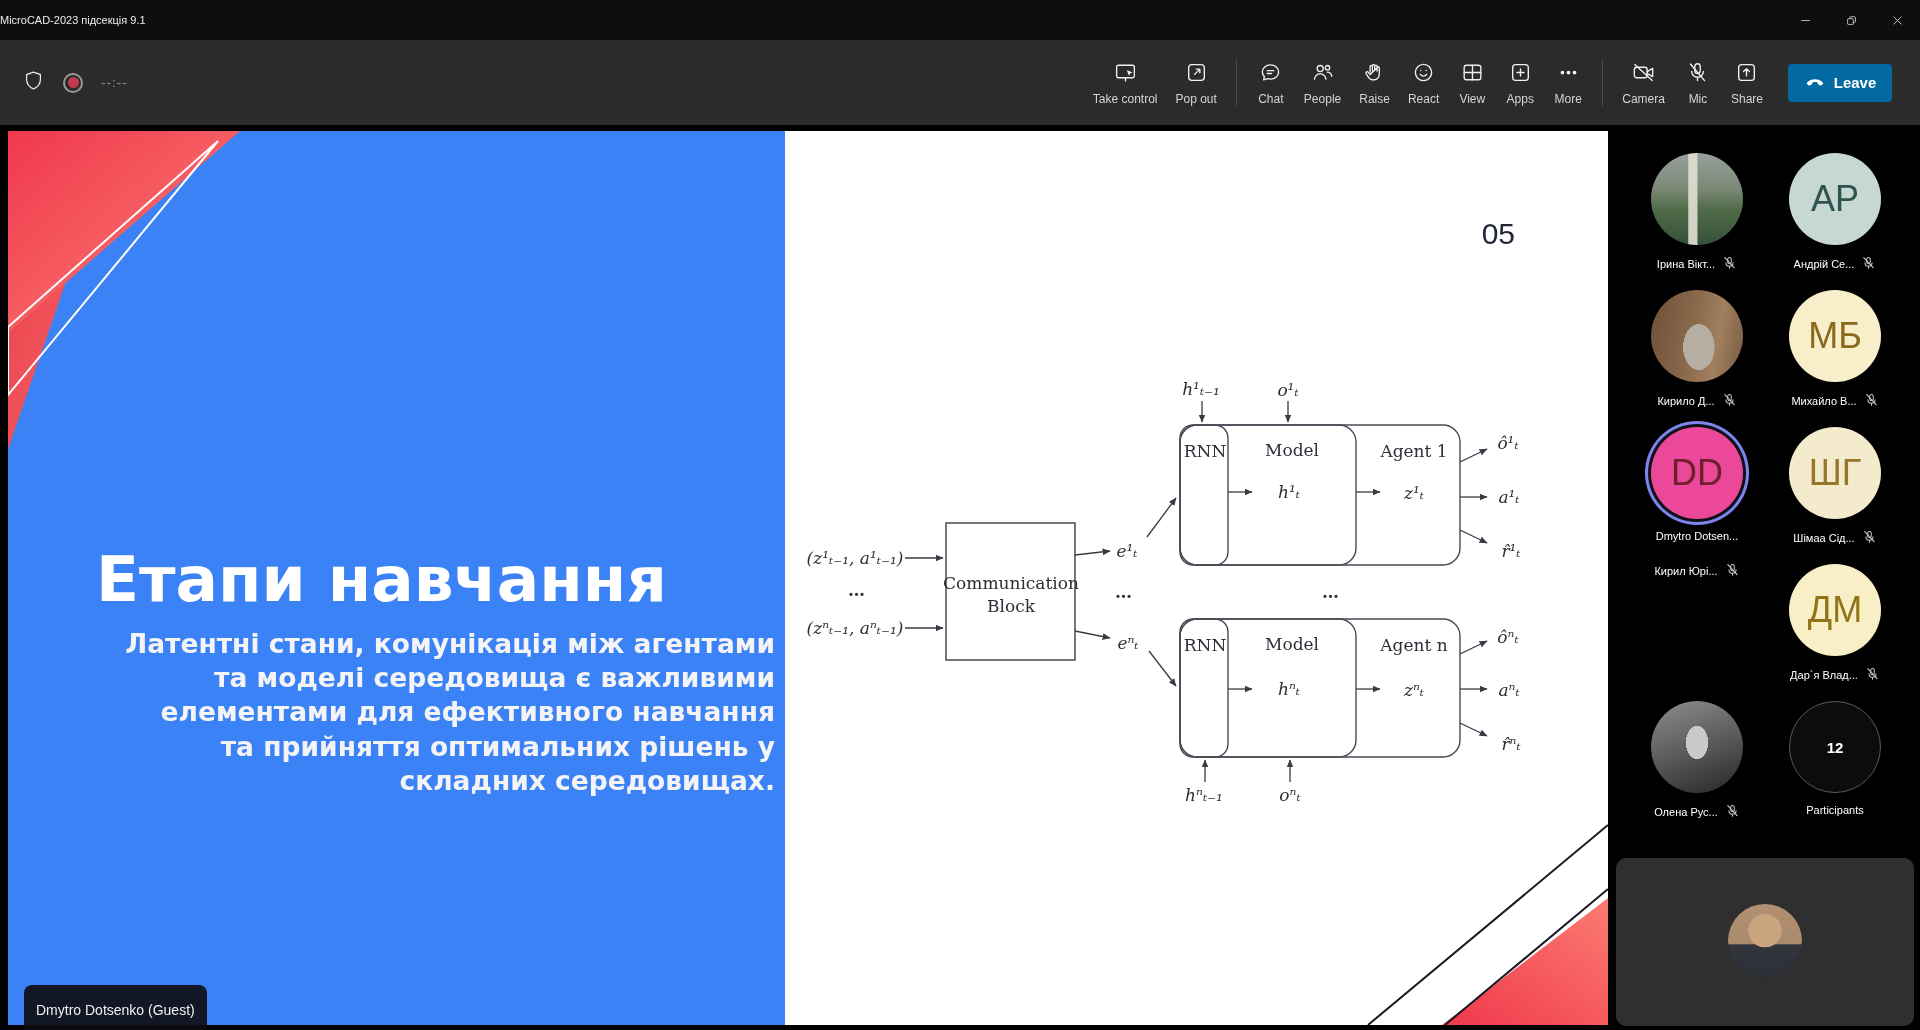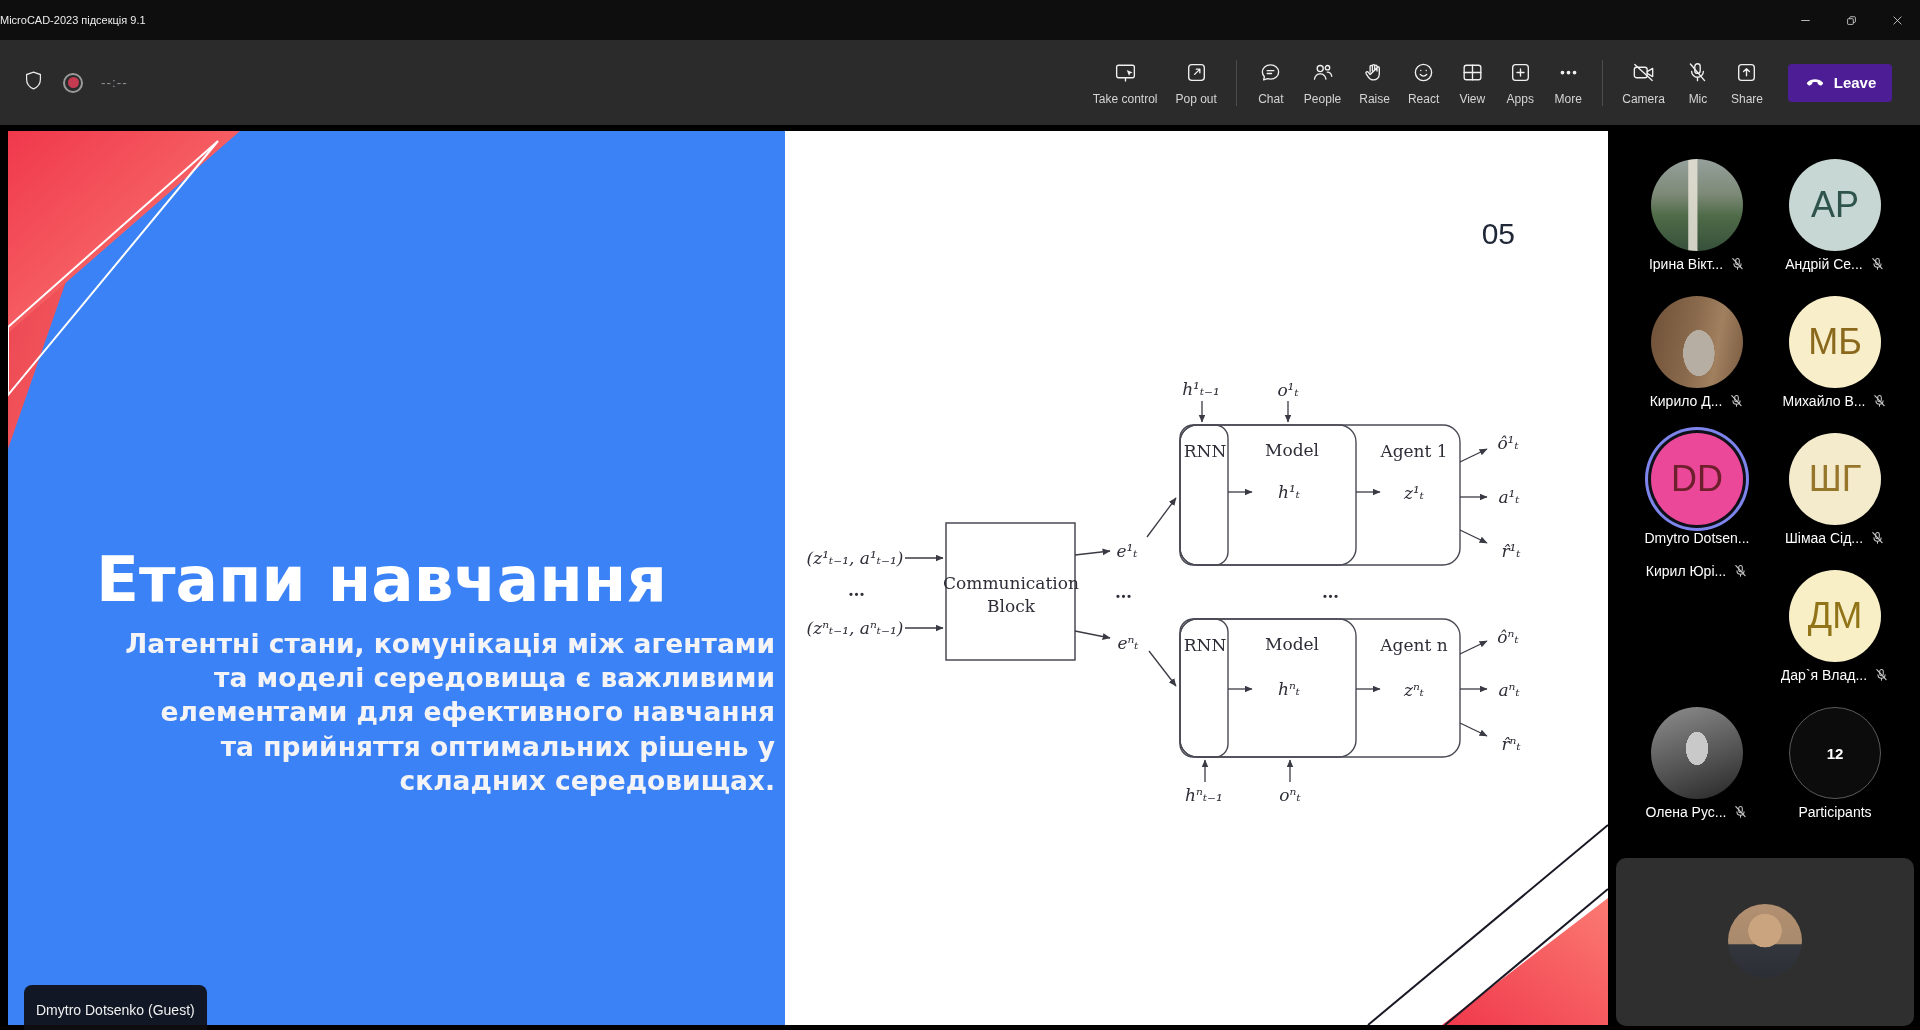--- a/index.html
+++ b/index.html
@@ -21,21 +21,21 @@
   .rec-ring { width:20px; height:20px; border:2px solid #9a9a9a; border-radius:50%; display:flex; align-items:center; justify-content:center; }
   .rec-dot { width:11px; height:11px; border-radius:50%; background:#c43a50; }
   .timer { color:#8f939c; font-size:13.5px; letter-spacing:1px; }
   .tb-center { position:absolute; right:28px; top:0; height:85px; display:flex; align-items:center; }
   #toolbar-buttons { display:flex; align-items:center; }
   .tbtn { min-width:48px; padding:4px 9px; background:none; border:none; display:flex; flex-direction:column; align-items:center; gap:7px; cursor:pointer; color:#f0f0f0; }
   .ticon { display:block; height:25px; }
   .ticon svg { width:25px; height:25px; fill:none; stroke:currentColor; stroke-width:1.3; stroke-linecap:round; stroke-linejoin:round; }
   .tlabel { font-size:12px; color:#d4d4d4; white-space:nowrap; }
   .tsep { width:1px; height:46px; background:#4c4c4c; margin:0 10px; }
-  .leave-btn { margin-left:16px; width:104px; height:38px; background:#4c1d95; border:none; border-radius:4px; display:flex; align-items:center; justify-content:center; gap:8px; cursor:pointer; color:#fff; font-size:15px; font-weight:700; font-family:"Liberation Sans",sans-serif; }
+  .leave-btn { margin-left:16px; width:104px; height:38px; background:#0369a1; border:none; border-radius:4px; display:flex; align-items:center; justify-content:center; gap:8px; cursor:pointer; color:#fff; font-size:15px; font-weight:700; font-family:"Liberation Sans",sans-serif; }
   .leave-icon svg { width:22px; height:22px; }
 
   
   .main { position:absolute; left:0; top:125px; width:1613px; height:905px; background:#000; }
   .share-area { position:absolute; left:8px; top:6px; width:1600px; height:894px; display:flex; }
   .slide-dark { position:relative; width:777px; height:894px; background:#3b82f6; overflow:hidden; }
   .deco-svg { position:absolute; inset:0; }
   .slide-title { position:absolute; left:88px; top:412px; font-size:63px; font-weight:800; color:#fff; font-family:"DejaVu Sans",sans-serif; white-space:nowrap; }
   .slide-body { position:absolute; right:10px; top:496px; width:656px; text-align:right; font-size:26.5px; line-height:1.29; font-weight:700; color:#f4f4f6; font-family:"DejaVu Sans",sans-serif; }
   .slide-white { position:relative; width:823px; height:894px; background:#fff; overflow:hidden; }
@@ -45,27 +45,27 @@
   .dlabel { position:absolute; transform:translate(-50%,-50%); font-size:17px; color:#2e2e38; white-space:nowrap; }
   .math { font-family:"DejaVu Serif",serif; font-style:italic; }
   .serif { font-family:"DejaVu Serif",serif; font-style:normal; }
   .dots { font-family:"DejaVu Serif",serif; font-weight:bold; letter-spacing:1px; }
   .presenter-pill { position:absolute; left:17px; top:860px; background:rgba(14,14,17,0.92); color:#f0f0f0; font-size:14px; line-height:17px; padding:17px 12px; border-radius:8px; z-index:5;margin-left:7px; }
 
   
   .sidebar { position:absolute; left:1613px; top:125px; width:307px; height:905px; background:#000; }
   .pgrid { position:absolute; left:15px; top:22px; width:277px; display:grid; grid-template-columns:138px 138px; row-gap:7px; }
   .pcell { display:flex; flex-direction:column; align-items:center; height:130px; cursor:pointer; }
-  .avwrap { height:104px; display:flex; align-items:flex-end; justify-content:center; }
+  .avwrap { height:104px; display:flex; align-items:center; justify-content:center; }
   .avatar { width:92px; height:92px; border-radius:50%; display:flex; align-items:center; justify-content:center; }
   .avatar.initials { font-size:36px; font-weight:400; }
   .avatar.count { background:#0c0c0c; border:1px solid #5a5a5a; color:#fff; font-size:15px; font-weight:600; }
   .speaking .avatar { box-shadow:0 0 0 3px #101018, 0 0 0 6px #7d85ec; }
   .pname-row { display:flex; align-items:center; gap:7px; margin-top:5px; max-width:134px; }
-  .pname { font-size:14px; color:#fff; white-space:nowrap; overflow:hidden; }
+  .pname { font-size:11px; color:#fff; white-space:nowrap; overflow:hidden; }
   .pmic { display:block; height:15px; }
   .pmic svg { width:15px; height:15px; }
   .photo-irina { background:
       linear-gradient(90deg, rgba(0,0,0,0) 40%, rgba(226,223,211,0.9) 41%, rgba(226,223,211,0.9) 50%, rgba(0,0,0,0) 51%),
       linear-gradient(180deg,#95a09c 0%, #7d8a77 38%, #4f6b48 62%, #36503a 100%); }
   .photo-kyrylo { background:
       radial-gradient(ellipse 26px 38px at 52% 62%, #b6aea2 0 60%, rgba(0,0,0,0) 61%),
       linear-gradient(100deg,#6e5038 0%, #8a6a4c 45%, #a0805f 70%, #7a5a40 100%); }
   .photo-olena { background:
       radial-gradient(ellipse 20px 30px at 50% 45%, #c9c9c9 0 55%, rgba(0,0,0,0) 56%),

